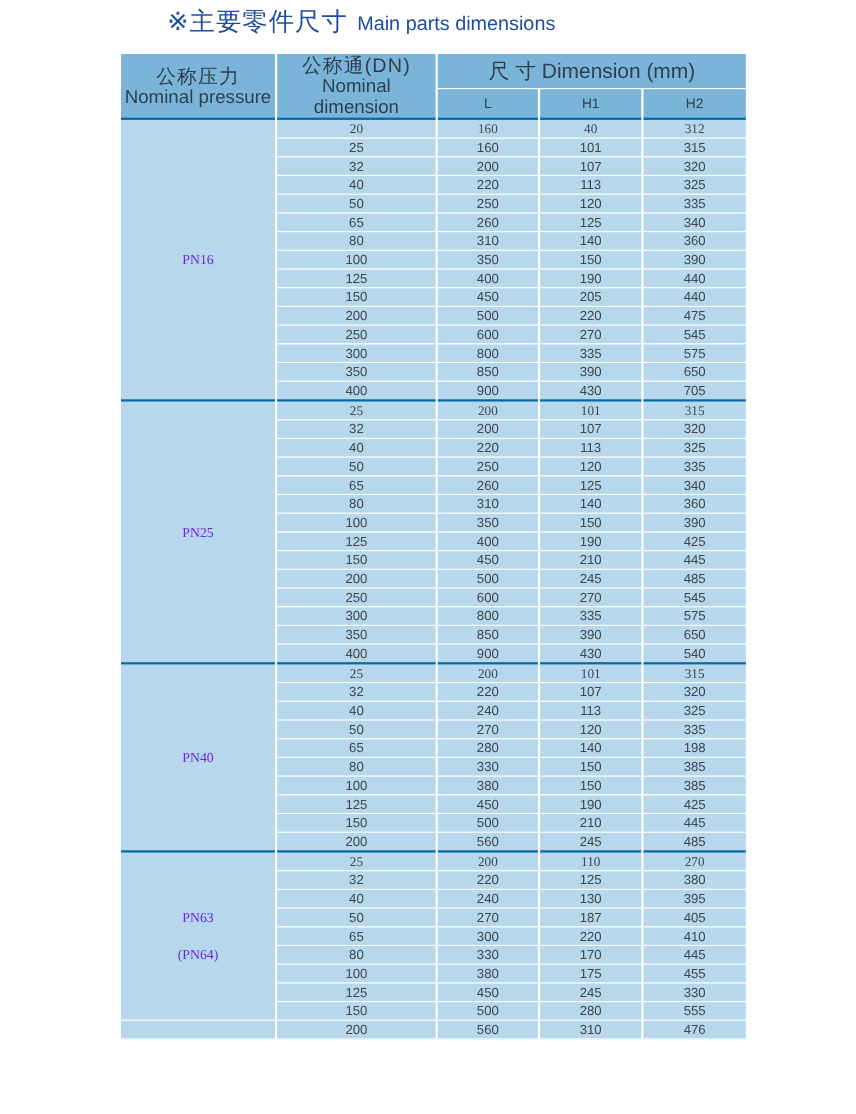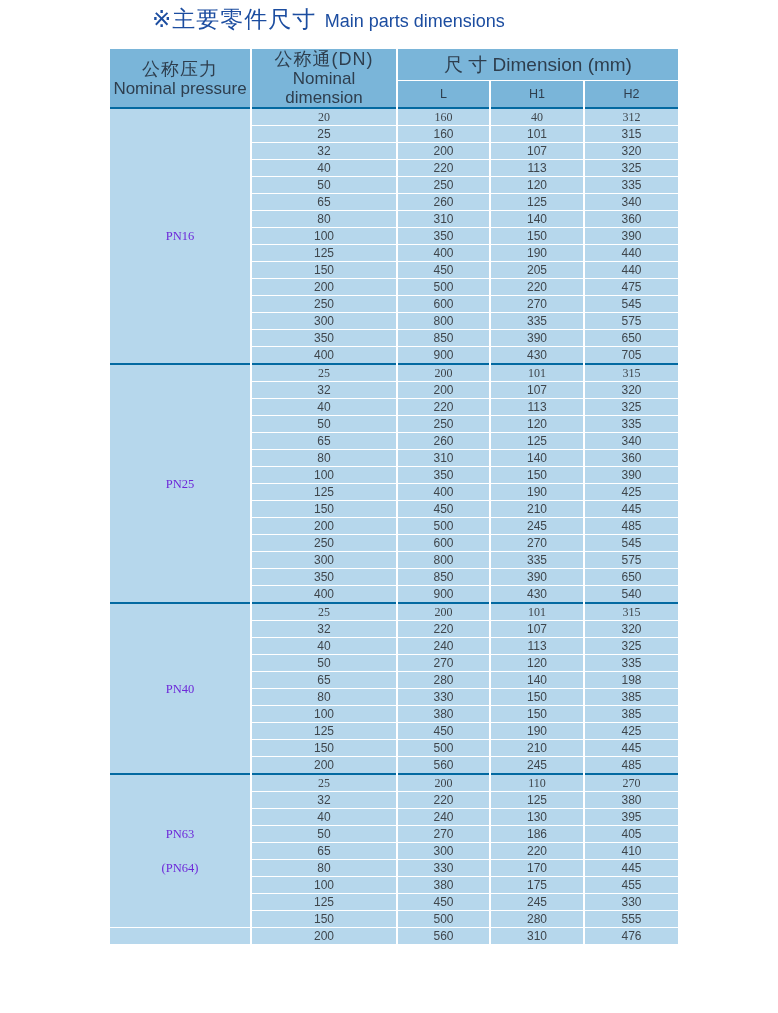--- a/index.html
+++ b/index.html
@@ -390,21 +390,21 @@
       </tr>
       <tr>
         <td>40</td>
         <td>240</td>
         <td>130</td>
         <td>395</td>
       </tr>
       <tr>
         <td>50</td>
         <td>270</td>
-        <td>186</td>
+        <td>187</td>
         <td>405</td>
       </tr>
       <tr>
         <td>65</td>
         <td>300</td>
         <td>220</td>
         <td>410</td>
       </tr>
       <tr>
         <td>80</td>

